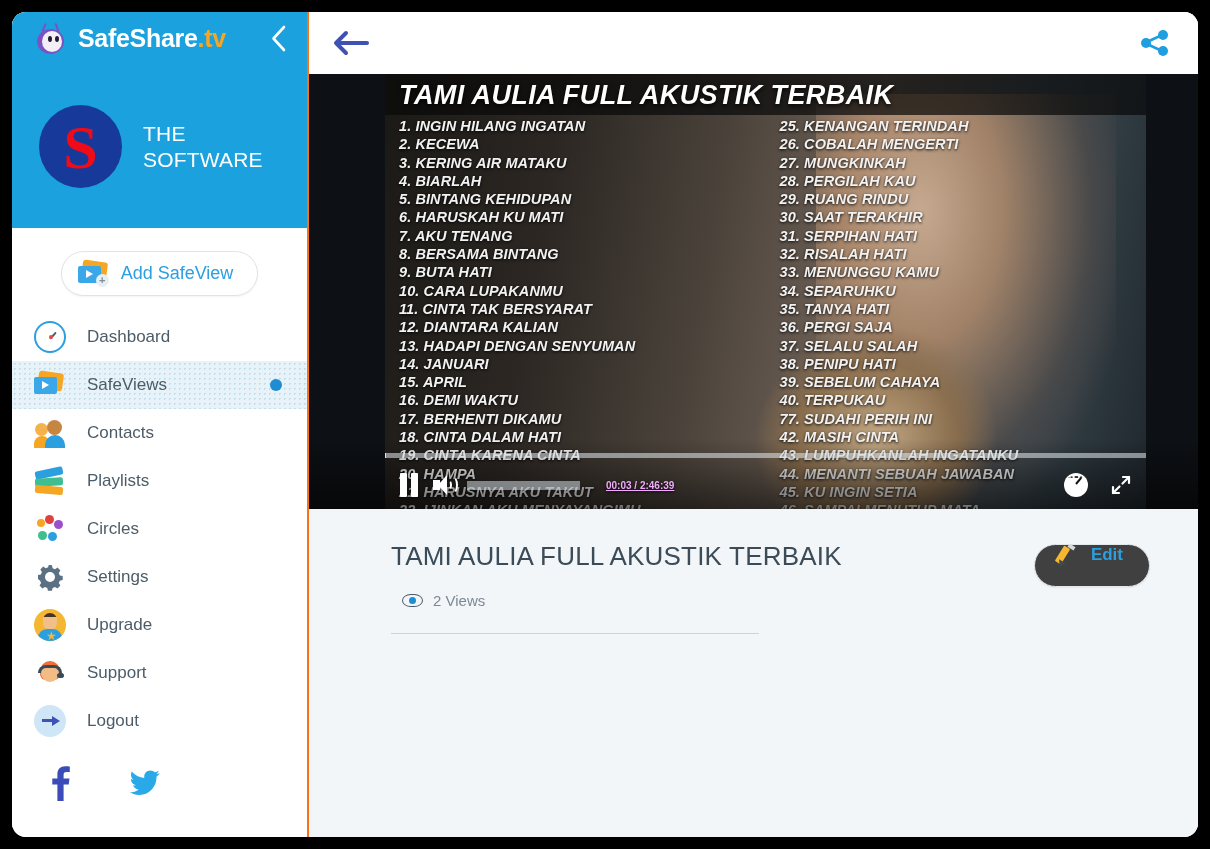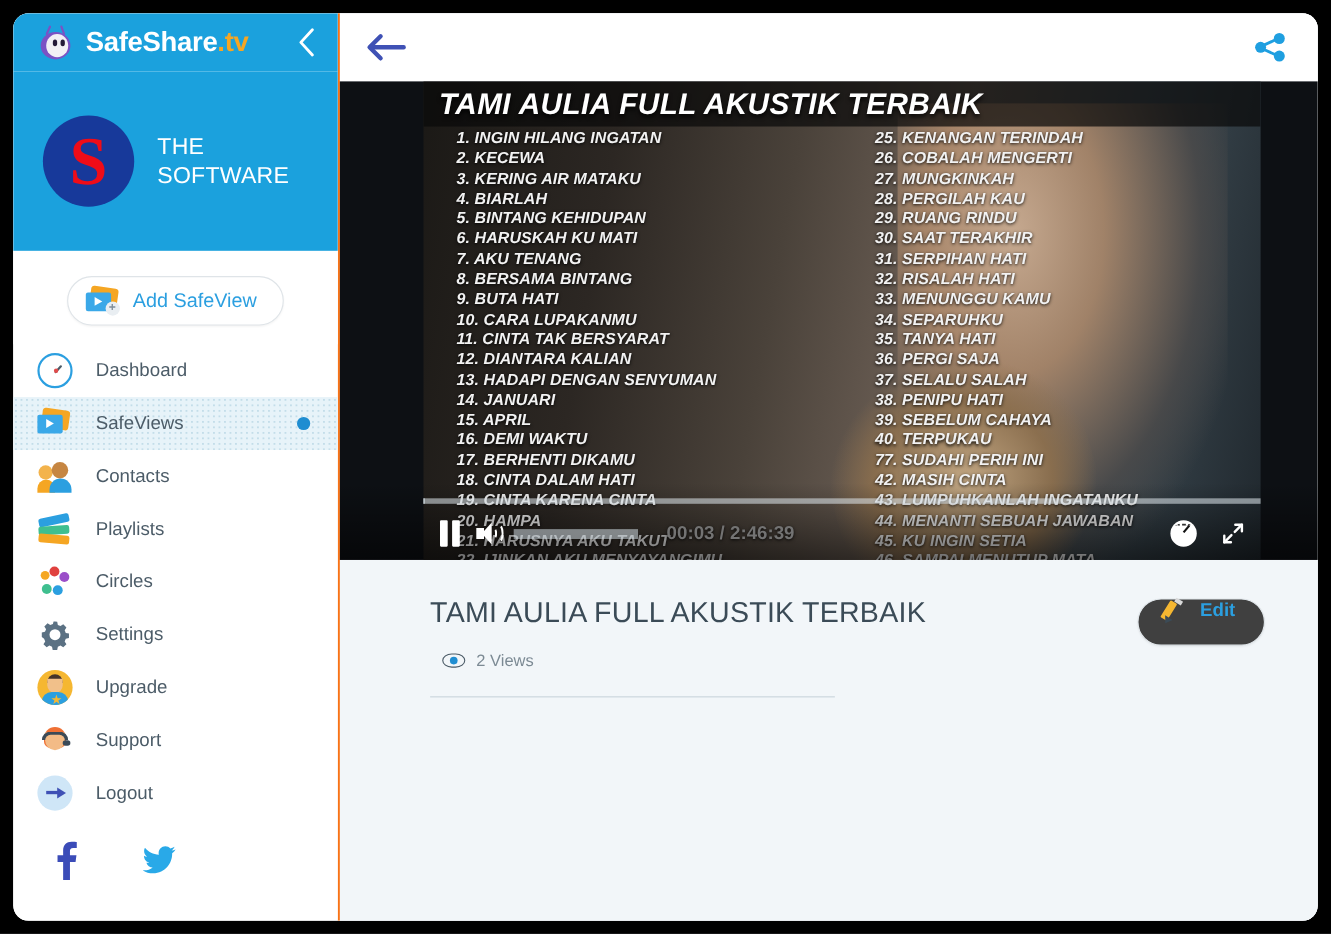--- a/index.html
+++ b/index.html
@@ -374,21 +374,21 @@
     white-space: nowrap;
   }
   .vid-title-bar {
     position: absolute;
     left: 0; top: 0; right: 0; height: 41px;
     background: rgba(10,10,10,.72);
   }
 
   .tracklist {
     position: absolute;
-    left: 16px; top: 41px;
+    left: 0; top: 41px;
     width: 100%;
     padding: 2px 0 0 0;
     display: flex;
     gap: 0;
   }
   .track-col {
     width: 50%;
     padding-left: 14px;
   }
   .track-col li {
@@ -458,25 +458,26 @@
   .vol-slider {
     width: 113px; height: 9px;
     background: rgba(210,220,228,.55);
     position: relative;
     margin-right: 26px;
     cursor: pointer;
   }
   .vol-fill { height: 100%; width: 48%; background: #1f8fe8; }
 
   .time-display {
-    color: #737373;
-    font-size: 17px;
+    color: #f0abfc;
+    font-size: 10px;
     font-weight: bold;
     text-shadow: 0 1px 3px rgba(0,0,0,.9);
     white-space: nowrap;
+    text-decoration: underline;
   }
 
   .ctrl-right { margin-left: auto; display: flex; align-items: center; gap: 22px; }
 
   .speed-icon {
     width: 24px; height: 24px;
     border-radius: 50%;
     background: #ffffff;
     position: relative;
   }

